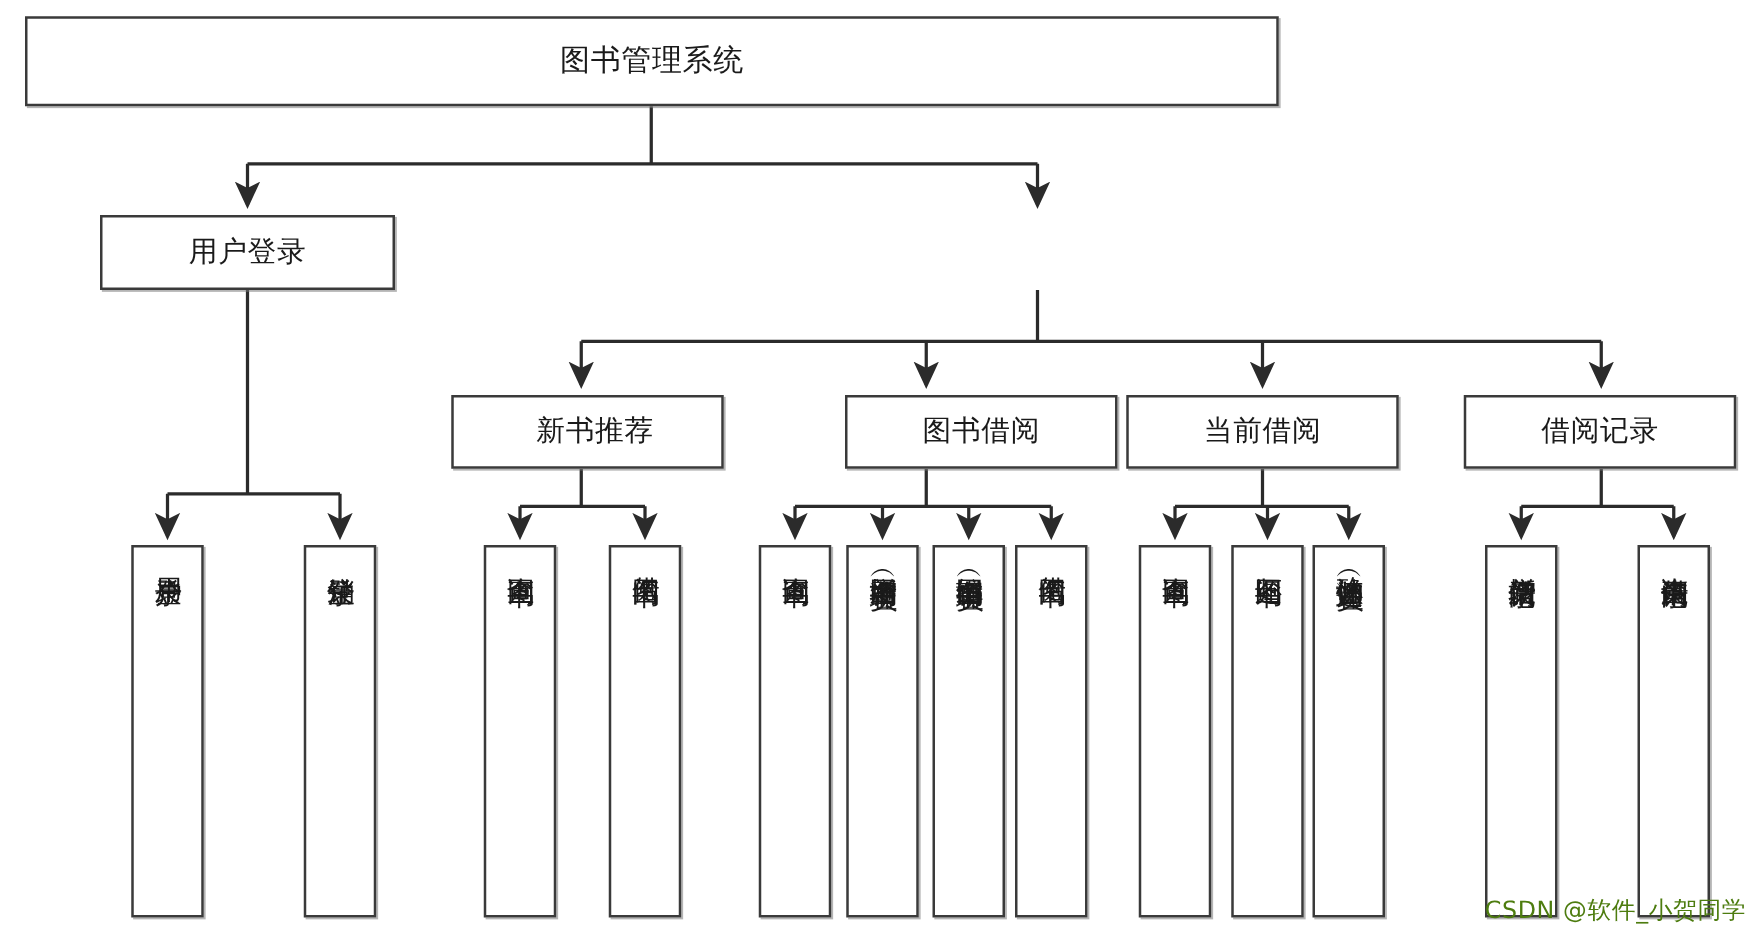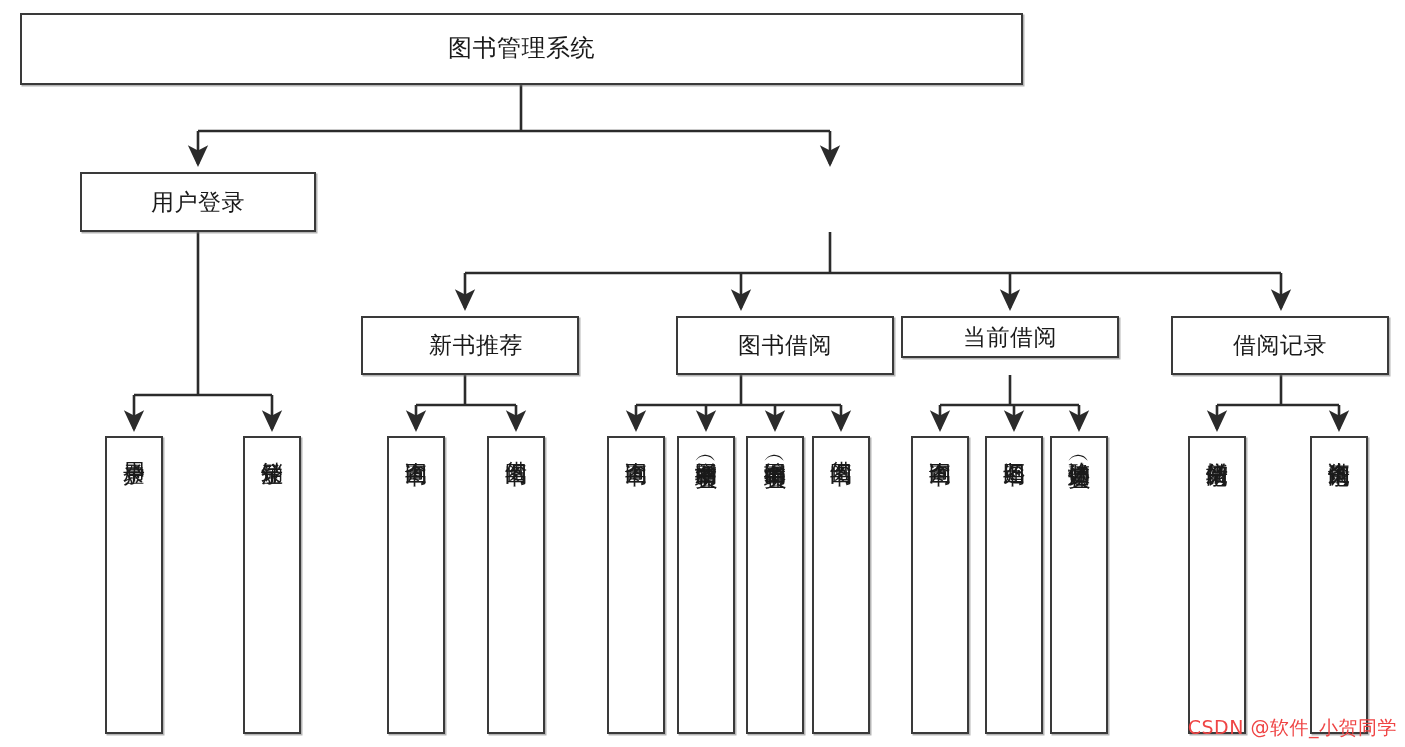--- a/index.html
+++ b/index.html
@@ -55,21 +55,21 @@
     font-size: 22px;
     line-height: 1.08;
     letter-spacing: 1px;
     max-height: 100%;
   }
   #watermark {
     position: absolute;
     right: 8px;
     bottom: 6px;
     font-size: 19px;
-    color: #ef4444;
+    color: #4d7c0f;
     letter-spacing: 0.5px;
     white-space: nowrap;
     font-family: "DejaVu Sans", "Liberation Sans", sans-serif;
   }
 </style>
 </head>
 <body>
 
 <div id="canvas">
 
@@ -130,21 +130,21 @@
   <div class="node horiz" style="left:80px; top:172px; width:236px; height:60px;">
     <span class="label">用户登录</span>
   </div>
 
   <div class="node horiz" style="left:361px; top:316px; width:218px; height:59px;padding-left:12px;">
     <span class="label">新书推荐</span>
   </div>
   <div class="node horiz" style="left:632px; top:316px; width:218px; height:59px;margin-left:44px;">
     <span class="label">图书借阅</span>
   </div>
-  <div class="node horiz" style="left:901px; top:316px; width:218px; height:42px;">
+  <div class="node horiz" style="left:901px; top:316px; width:218px; height:59px;">
     <span class="label">当前借阅</span>
   </div>
   <div class="node horiz" style="left:1171px; top:316px; width:218px; height:59px;justify-content:center;">
     <span class="label">借阅记录</span>
   </div>
 
   <div class="node vert" style="left:105px; top:436px; width:58px; height:298px;">
     <span class="label">用户登录</span>
   </div>
   <div class="node vert" style="left:243px; top:436px; width:58px; height:298px;">

